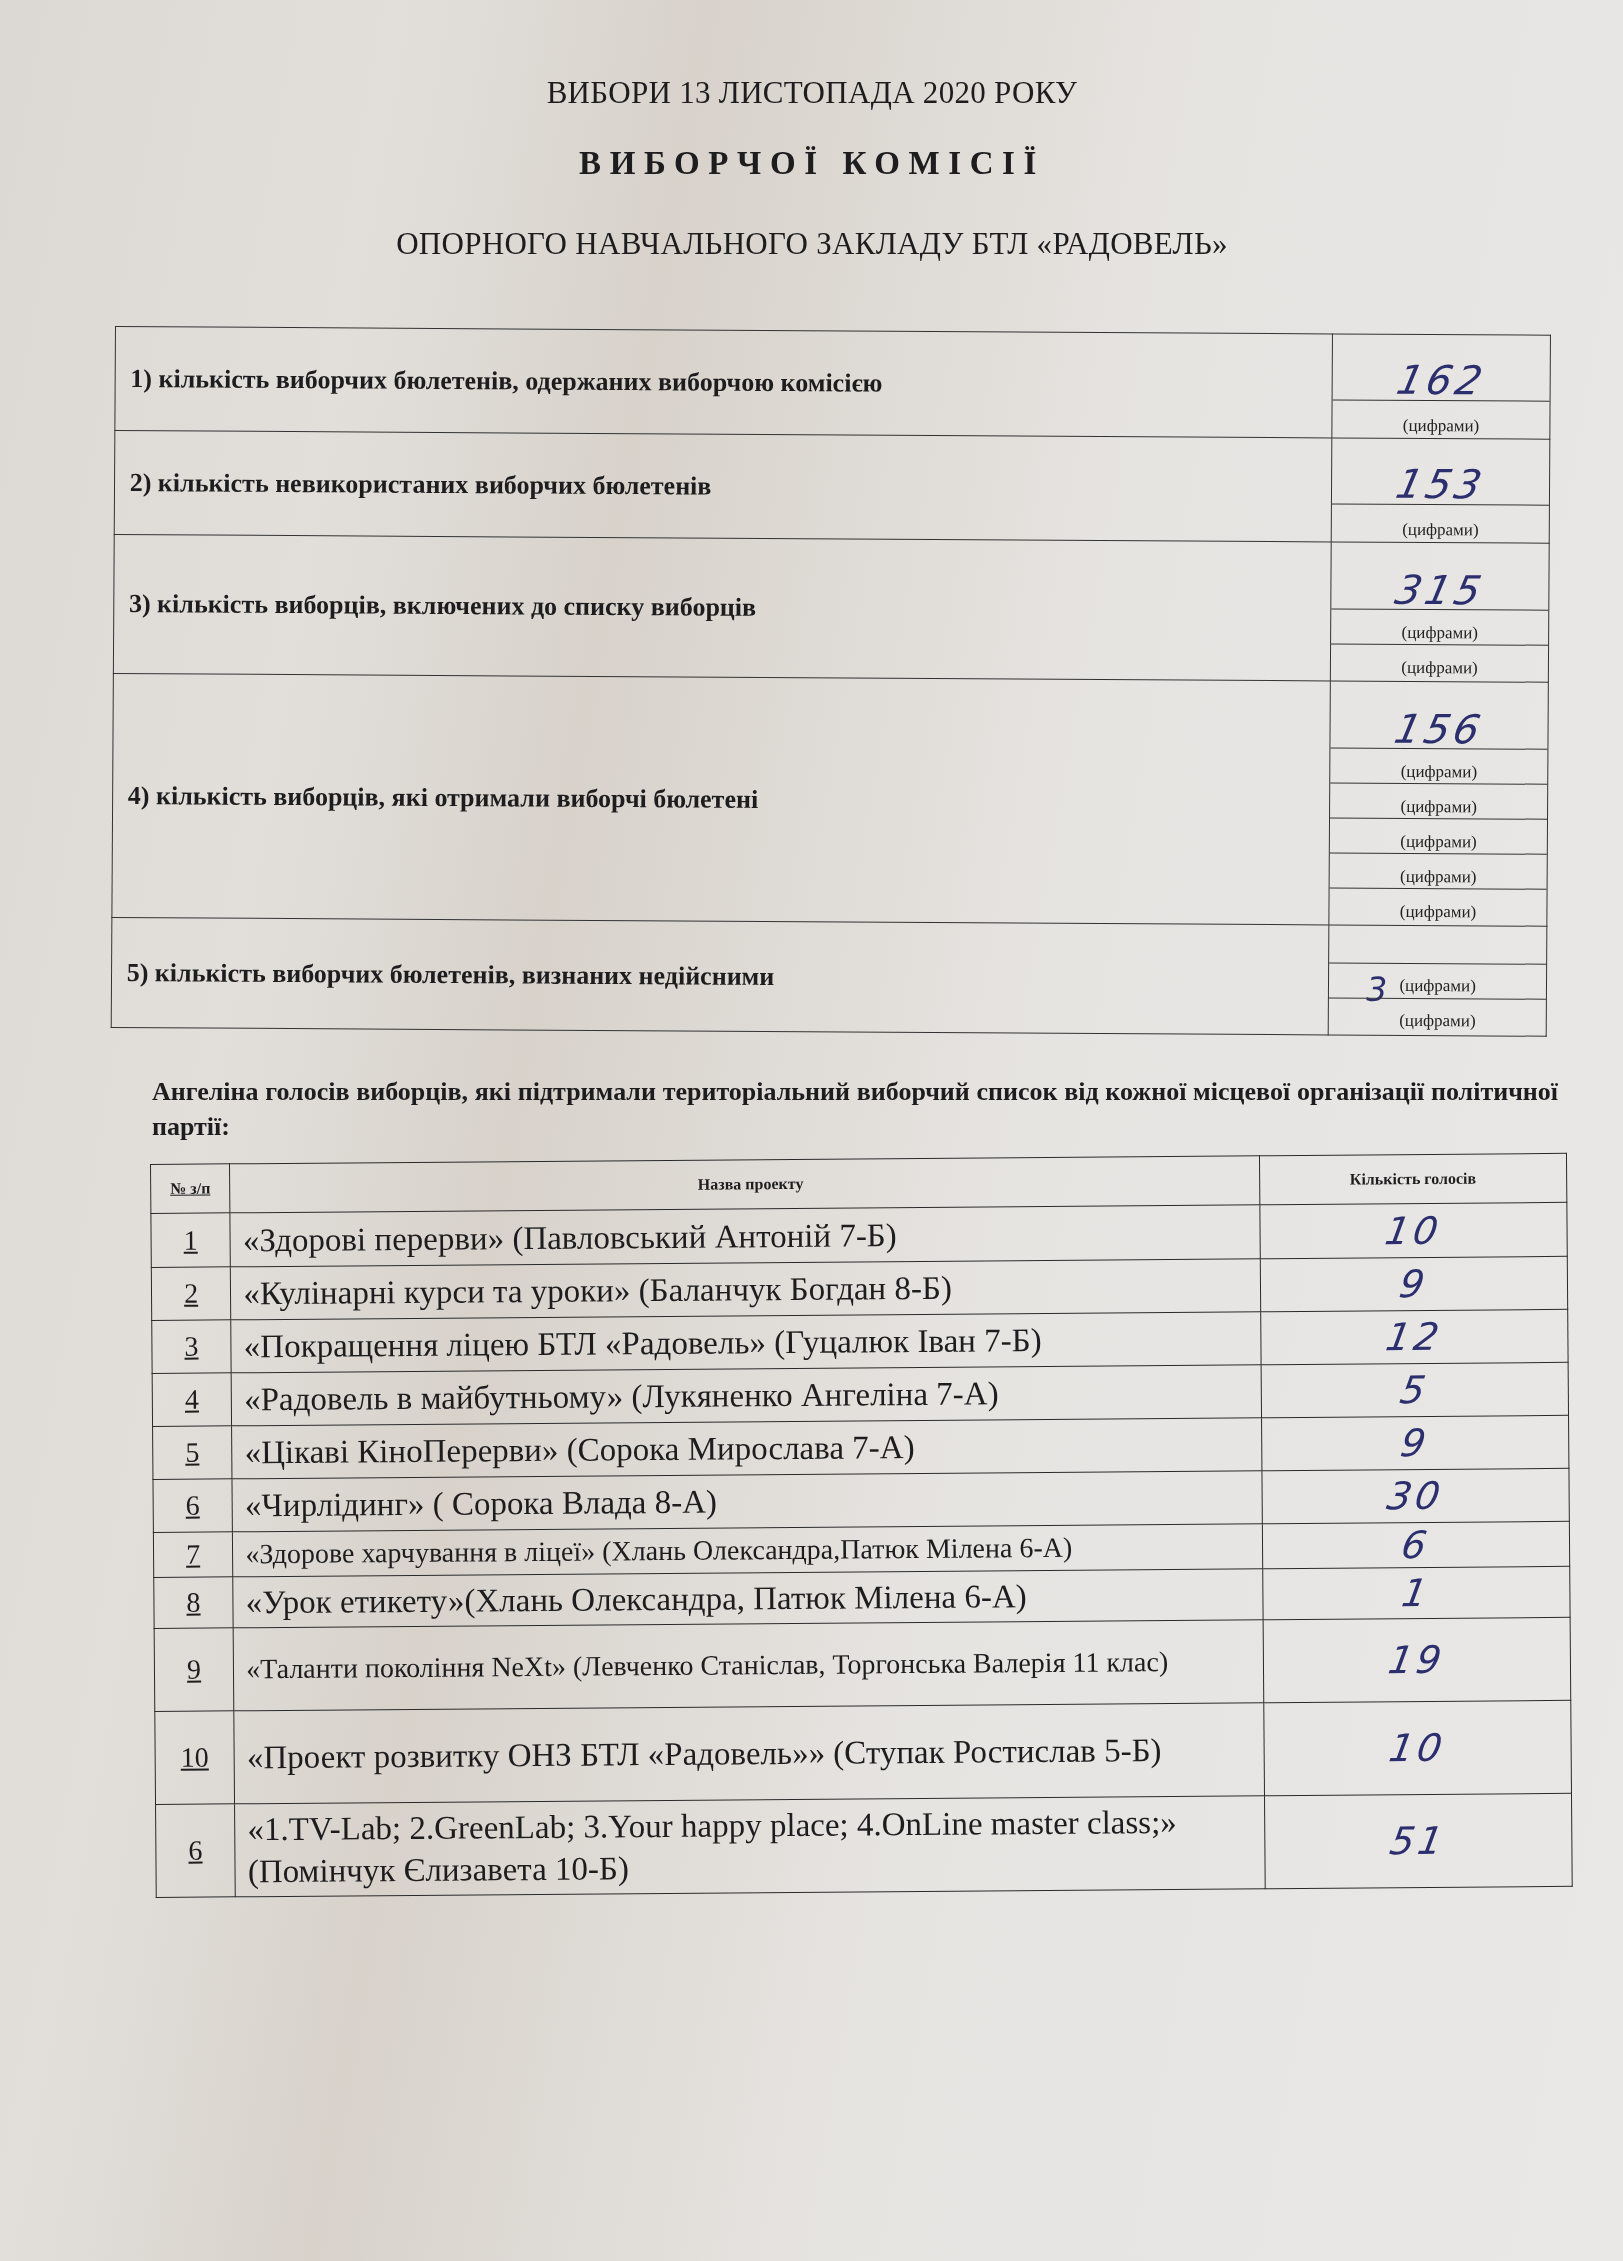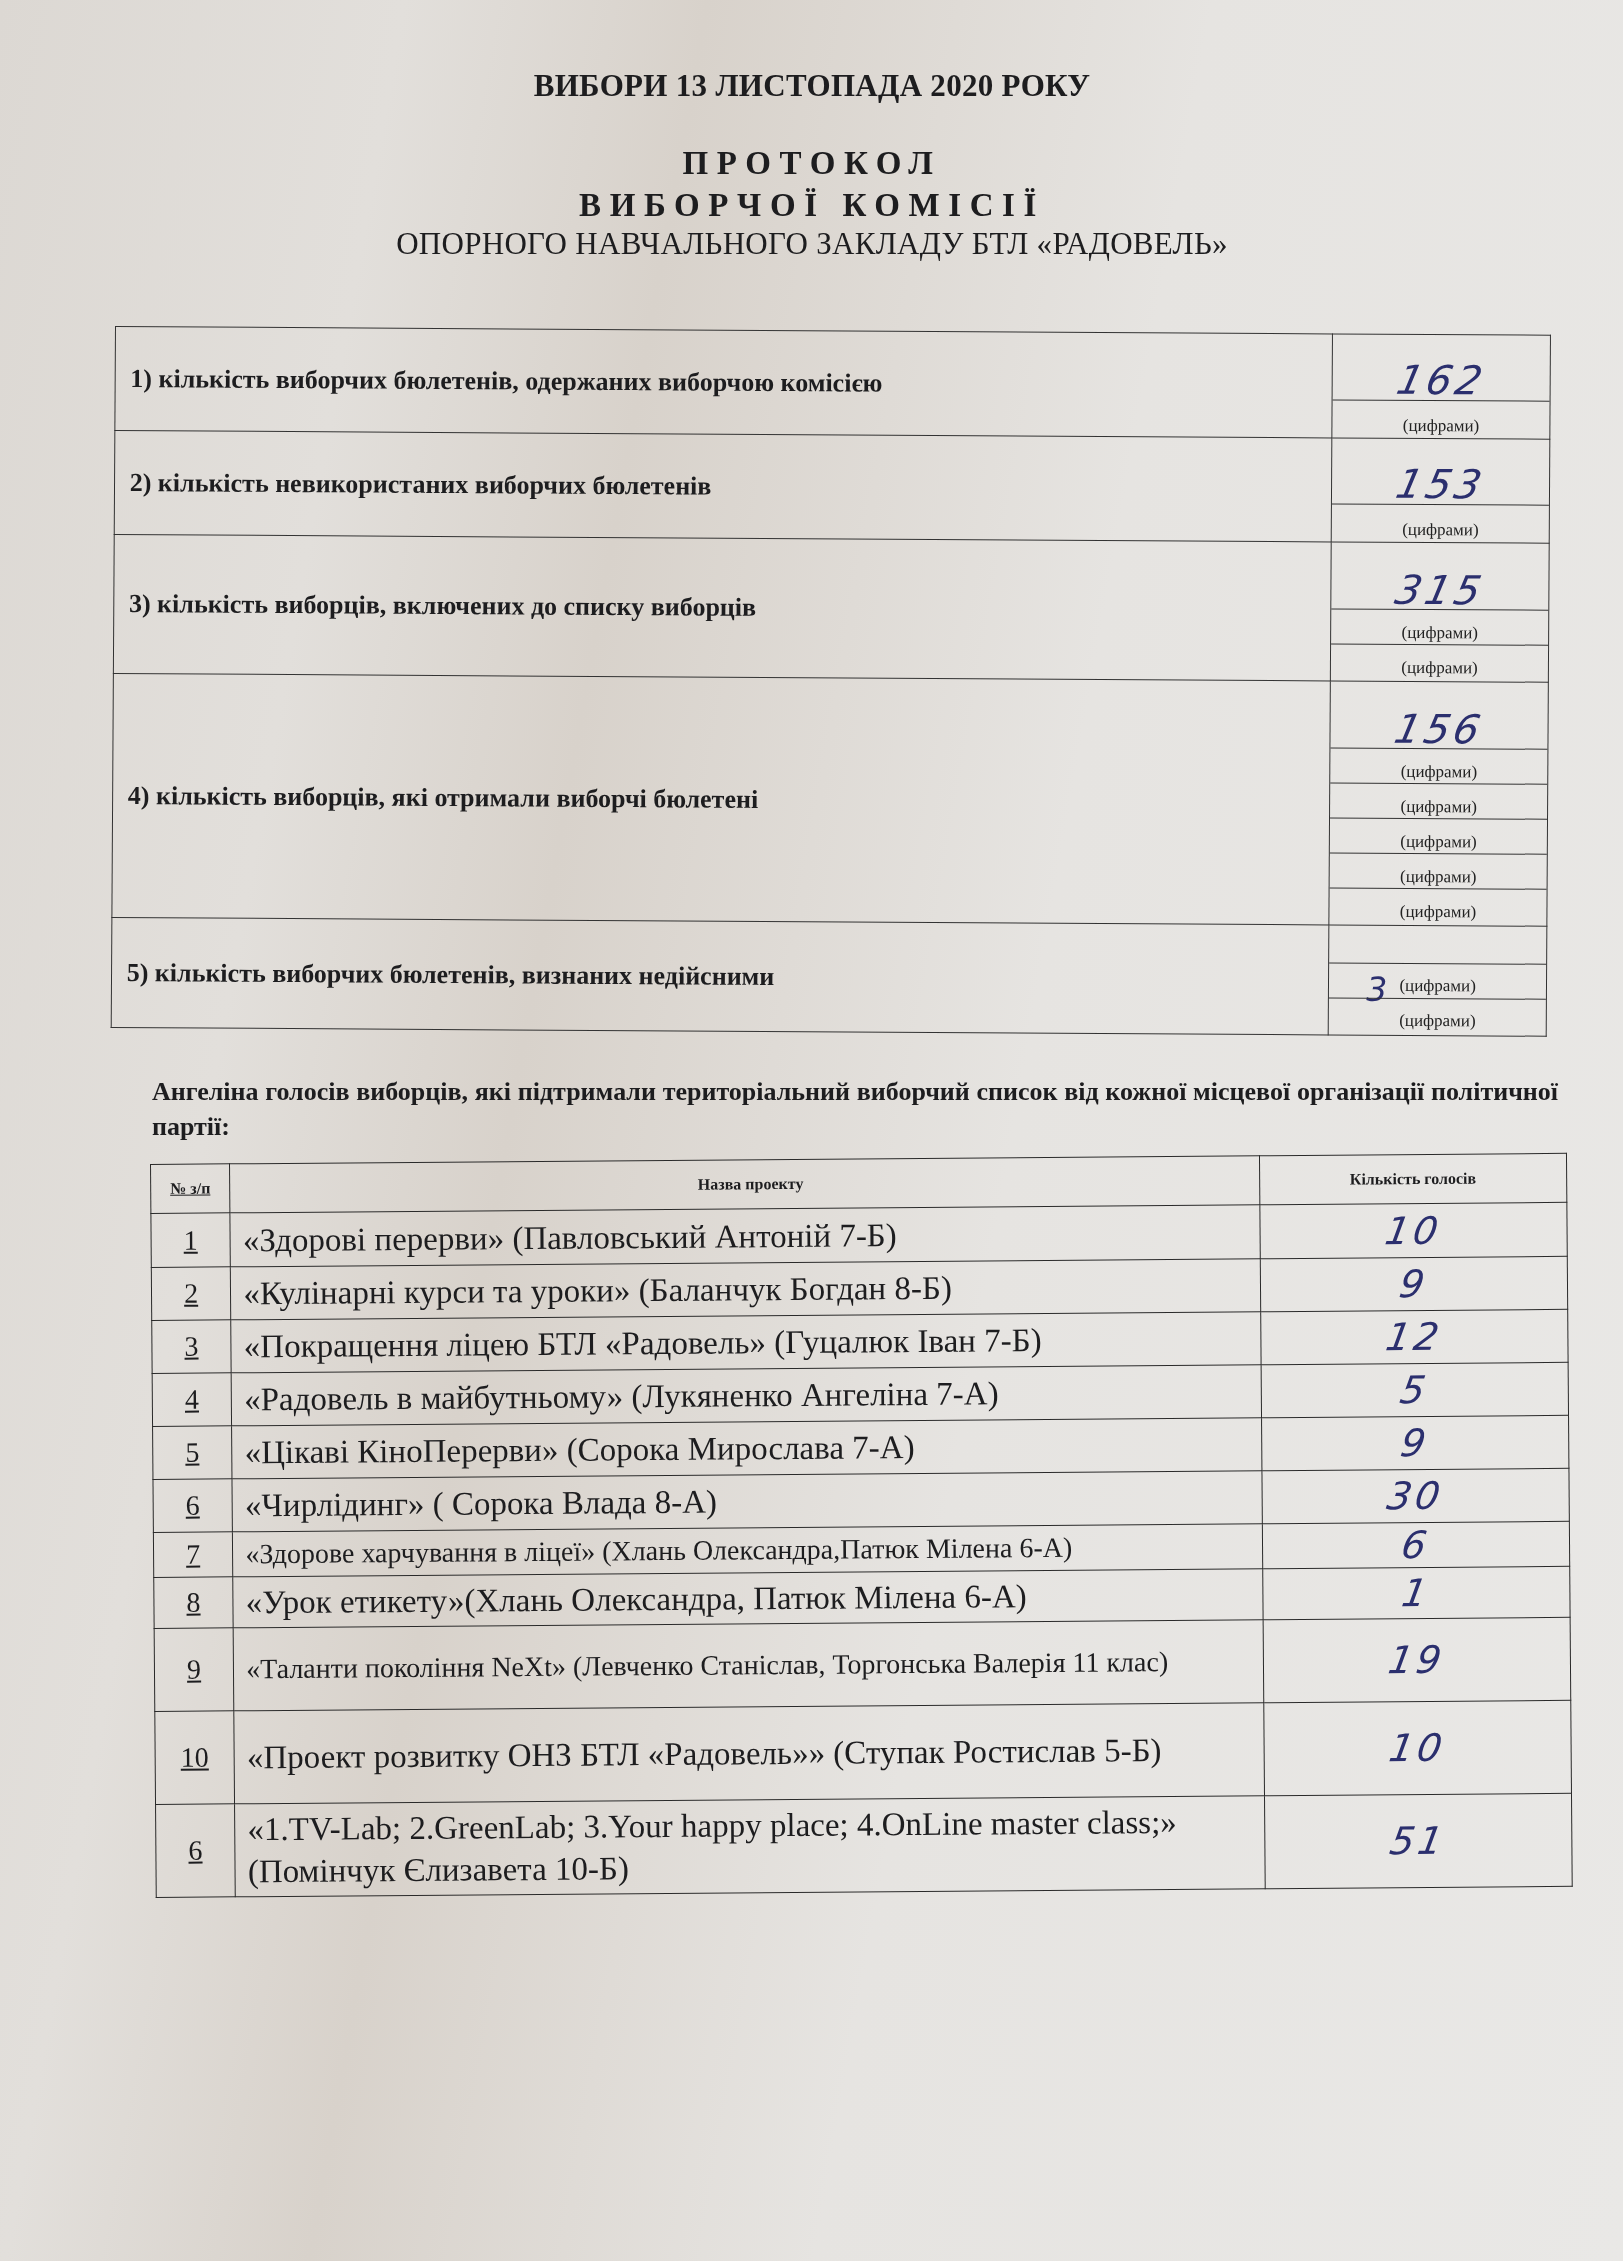--- a/index.html
+++ b/index.html
@@ -4,21 +4,21 @@
 <style>
   html, body { margin: 0; padding: 0; }
   body {
     width: 1624px; height: 2261px; overflow: hidden;
     background: linear-gradient(100deg, #dcd8d3 0%, #e2dfdb 20%, #d8d2cb 35%, #e6e4e1 60%, #e9e8e6 100%);
     font-family: "Liberation Serif", "DejaVu Serif", serif;
     color: #1d1d1f;
     position: relative;
   }
   .header { position: absolute; left: 0; width: 1624px; text-align: center; }
-  .h-election { top: 68px; font-size: 31px; font-weight: bold; letter-spacing: 0.3px; }
+  .h-election { top: 75px; font-size: 31px; font-weight: normal; letter-spacing: 0.3px; }
   .h-protocol { top: 142px; font-size: 33px; font-weight: bold; letter-spacing: 8.6px; line-height: 42px; }
   .h-institution { top: 226px; font-size: 31px; letter-spacing: 0.3px; }
 
   
   .summary { position: absolute; left: 115px; top: 326px; width: 1436px; border-collapse: collapse; transform: rotate(0.35deg); transform-origin: left top; }
   .summary td { border: 1.8px solid #333; padding: 0; vertical-align: middle; }
   .summary .label { font-size: 26px; font-weight: bold; padding-left: 14.7px; width: 1204px; }
   .summary .valcell { width: 217px; }
   .sub { border-top: 1.8px solid #333; height: 34px; display: flex; align-items: center; justify-content: center; position: relative; }
   .sub:first-child { border-top: none; }
@@ -38,21 +38,20 @@
   .projects .name.small { font-size: 28px; }
   .projects .votes { width: 306px; text-align: center; }
   .projects .votes .hand { font-size: 38px; display: inline-block; transform: skewX(-10deg); }
   .projects th.num { font-size: 16px; line-height: 18.3px; }
 </style>
 </head>
 <body>
 
 <div class="header h-election">ВИБОРИ 13 ЛИСТОПАДА 2020 РОКУ</div>
 <div class="header h-protocol">
-  <div>ПРОТОКОЛ</div>
   <div>ВИБОРЧОЇ КОМІСІЇ</div>
 </div>
 <div class="header h-institution">ОПОРНОГО НАВЧАЛЬНОГО ЗАКЛАДУ БТЛ «РАДОВЕЛЬ»</div>
 
 <table class="summary">
 
   <tbody>
       <tr style="height:104px">
     <td class="label">1) кількість виборчих бюлетенів, одержаних виборчою комісією</td>
     <td class="valcell">

